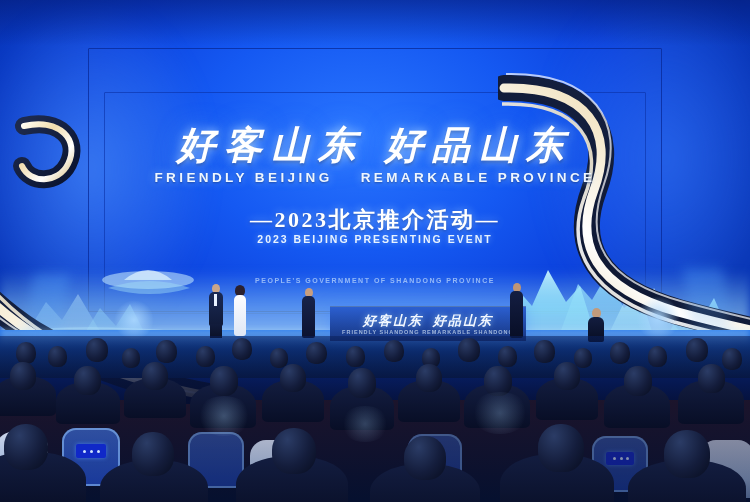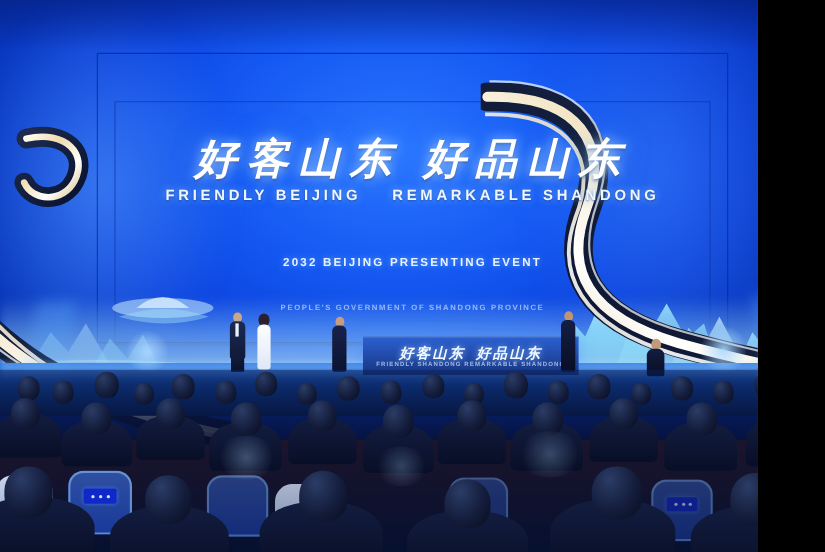--- a/index.html
+++ b/index.html
@@ -1,19 +1,19 @@
 <!DOCTYPE html>
 <html><head>
 <meta charset="utf-8">
 <style>
   html,body{margin:0;padding:0;background:#000;}
   body{font-family:"Liberation Sans",sans-serif;}
 
   #scene{
-    position:relative;width:689px;height:502px;overflow:hidden;
+    position:relative;width:750px;height:502px;overflow:hidden;
     background:#c2410c;
   }
 
   
   .led-base{
     position:absolute;left:0;top:0;width:750px;height:400px;
     background:
       radial-gradient(ellipse 420px 300px at 48% 34%, #2a76ff 0%, #1559f2 38%, #0c42dd 66%, #0733b4 100%);
   }
   .led-glow-l{
@@ -277,25 +277,26 @@
       <path d="M4 44 C 82 42, 108 84, 86 138 C 68 188, 90 236, 176 262 C 236 278, 284 288, 300 292" stroke="url(#rg-r)" stroke-width="3.5" fill="none" opacity=".9"></path>
       <path d="M8 14 C 96 12, 128 62, 106 124 C 86 180, 104 220, 186 242 C 244 258, 286 266, 300 270" stroke="#ffffff" stroke-width="2" fill="none" opacity=".7"></path>
     </svg>
   </div>
 
   <div class="title-block">
     <div class="cn-title">
       <span>好客山东</span><span class="gap"></span><span>好品山东</span>
     </div>
     <div class="en-title">
-      <span>FRIENDLY BEIJING</span><span class="gap"></span><span>REMARKABLE SHANDONG</span>
+      <span>FRIENDLY BEIJING</span><span class="gap"></span><span>REMARKABLE PROVINCE</span>
     </div>
   </div>
 
-  <div class="subtitle-en">2032 BEIJING PRESENTING EVENT</div>
+  <div class="subtitle-cn">—2023北京推介活动—</div>
+  <div class="subtitle-en">2023 BEIJING PRESENTING EVENT</div>
 
   <div class="org-en">PEOPLE'S GOVERNMENT OF SHANDONG PROVINCE</div>
 
   <div class="stage-floor"></div>
   <div class="stage-sheen"></div>
 
   <div class="podium">
     <div class="podium-cn">
       <span>好客山东</span><span class="gap"></span><span>好品山东</span>
     </div>

